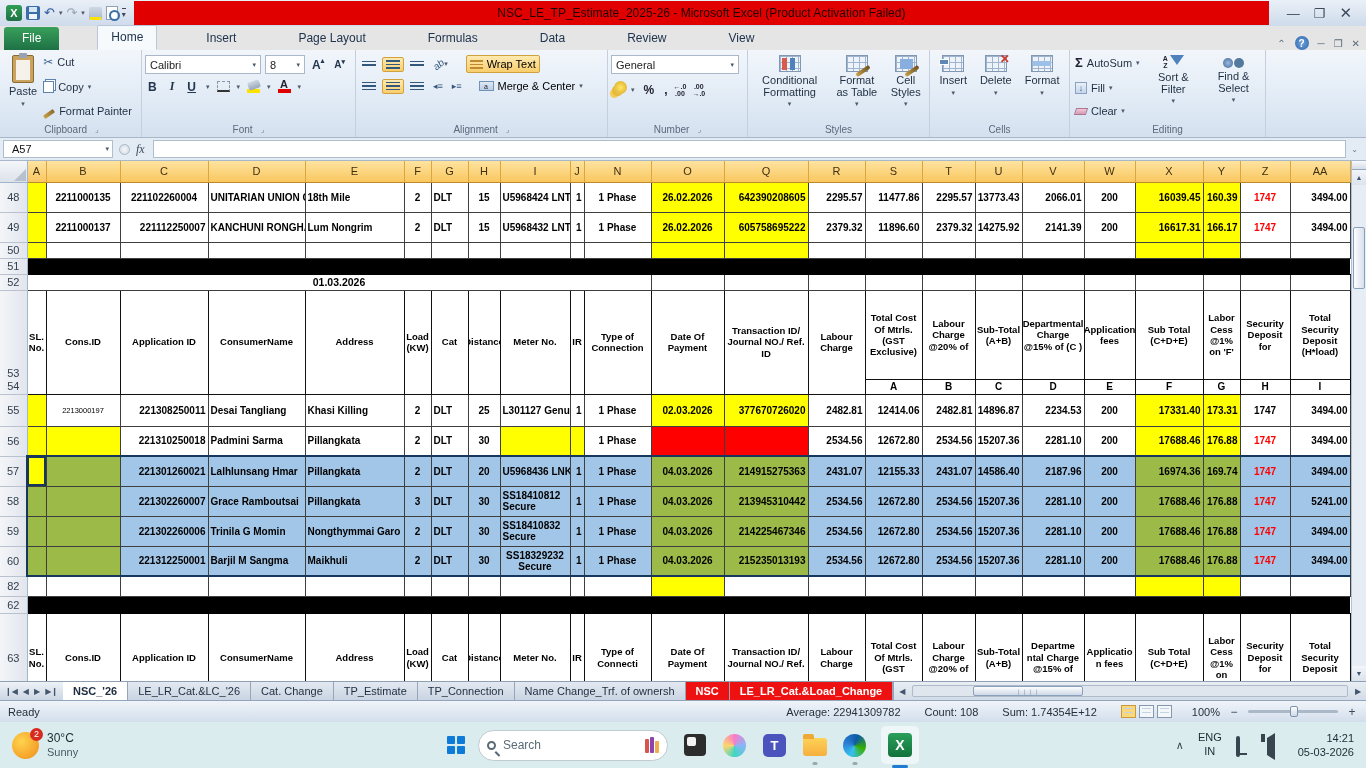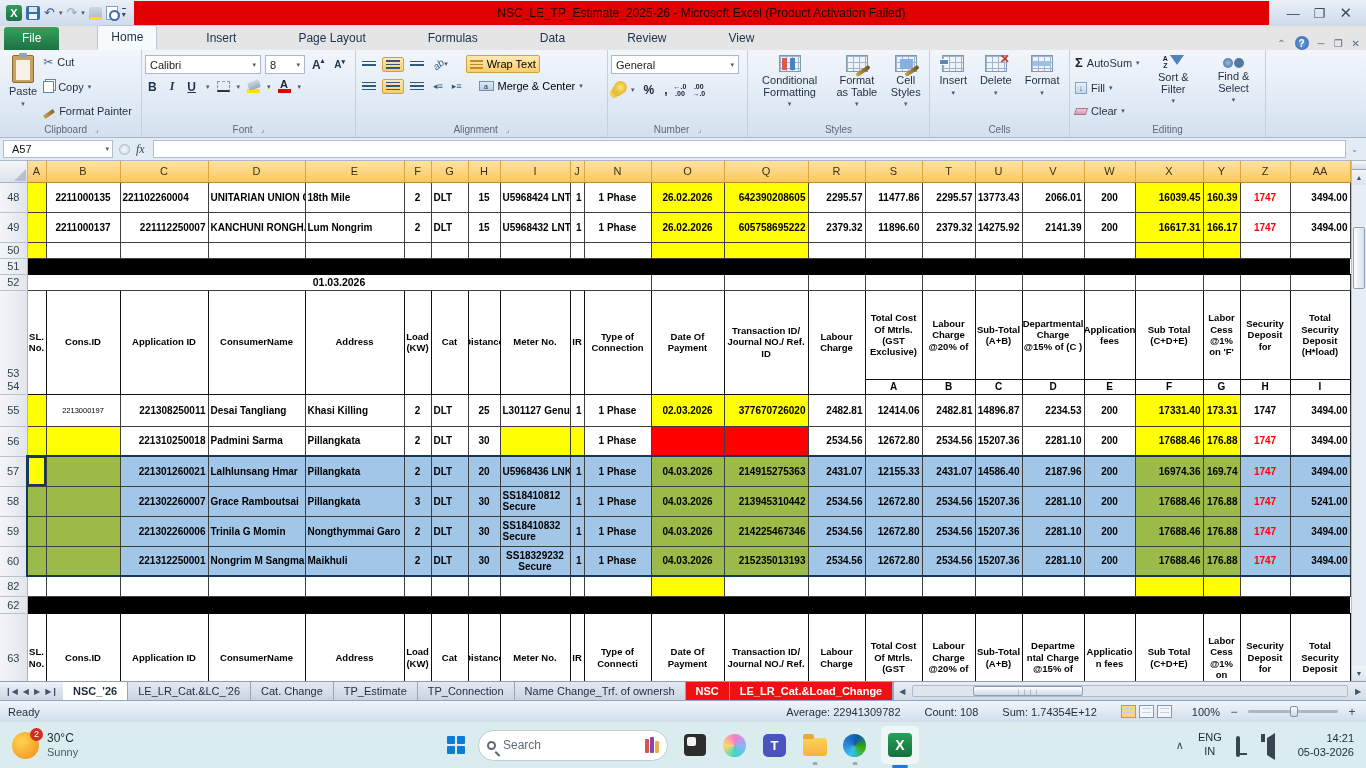--- a/index.html
+++ b/index.html
@@ -528,21 +528,21 @@
             <th class="ch">Y</th>
             <th class="ch">Z</th>
             <th class="ch">AA</th>
           </tr>
         </thead>
       <tbody id="grid-body">
           <tr style="height: 30px;">
             <th class="rh">48</th>
             <td class="cell c-y" style="text-align: center;"></td>
             <td class="cell" style="text-align: center;">2211000135</td>
-            <td class="cell" style="text-align: left;">221102260004</td>
+            <td class="cell" style="text-align: center;">221102260004</td>
             <td class="cell" style="text-align: left;">UNITARIAN UNION C</td>
             <td class="cell" style="text-align: left;">18th Mile</td>
             <td class="cell" style="text-align: center;">2</td>
             <td class="cell" style="text-align: left;">DLT</td>
             <td class="cell" style="text-align: center;">15</td>
             <td class="cell" style="text-align: left;">U5968424 LNT</td>
             <td class="cell" style="text-align: right;">1</td>
             <td class="cell" style="text-align: center;">1 Phase</td>
             <td class="cell c-y" style="text-align: center;">26.02.2026</td>
             <td class="cell c-y" style="text-align: right;">642390208605</td>
@@ -841,21 +841,21 @@
             <td class="cell c-g" style="text-align: right;">17688.46</td>
             <td class="cell c-g" style="text-align: right;">176.88</td>
             <td class="cell c-b t-r" style="text-align: center;">1747</td>
             <td class="cell c-b" style="text-align: right;">3494.00</td>
           </tr>
           <tr class="selBot" style="height: 30px;">
             <th class="rh">60</th>
             <td class="cell c-g selL" style="text-align: center;"></td>
             <td class="cell c-g" style="text-align: center;"></td>
             <td class="cell c-b" style="text-align: right;">221312250001</td>
-            <td class="cell c-b" style="text-align: left;">Nongrim M Sangma</td>
+            <td class="cell c-b" style="text-align: left;">Barjil M Sangma</td>
             <td class="cell c-b" style="text-align: left;">Maikhuli</td>
             <td class="cell c-b" style="text-align: center;">2</td>
             <td class="cell c-b" style="text-align: left;">DLT</td>
             <td class="cell c-b" style="text-align: center;">30</td>
             <td class="cell c-b c-w" style="text-align: center;">SS18329232 Secure</td>
             <td class="cell c-b" style="text-align: right;">1</td>
             <td class="cell c-b" style="text-align: center;">1 Phase</td>
             <td class="cell c-g" style="text-align: center;">04.03.2026</td>
             <td class="cell c-g" style="text-align: right;">215235013193</td>
             <td class="cell c-b" style="text-align: right;">2534.56</td>

